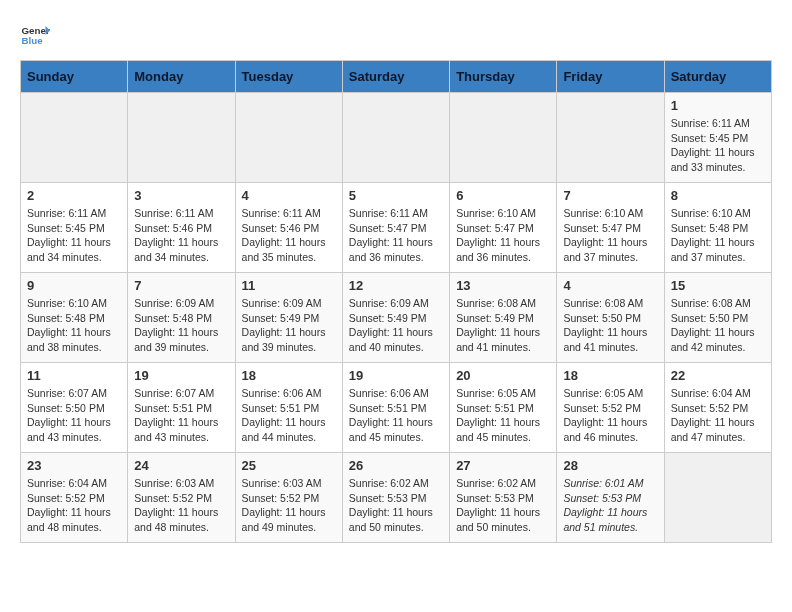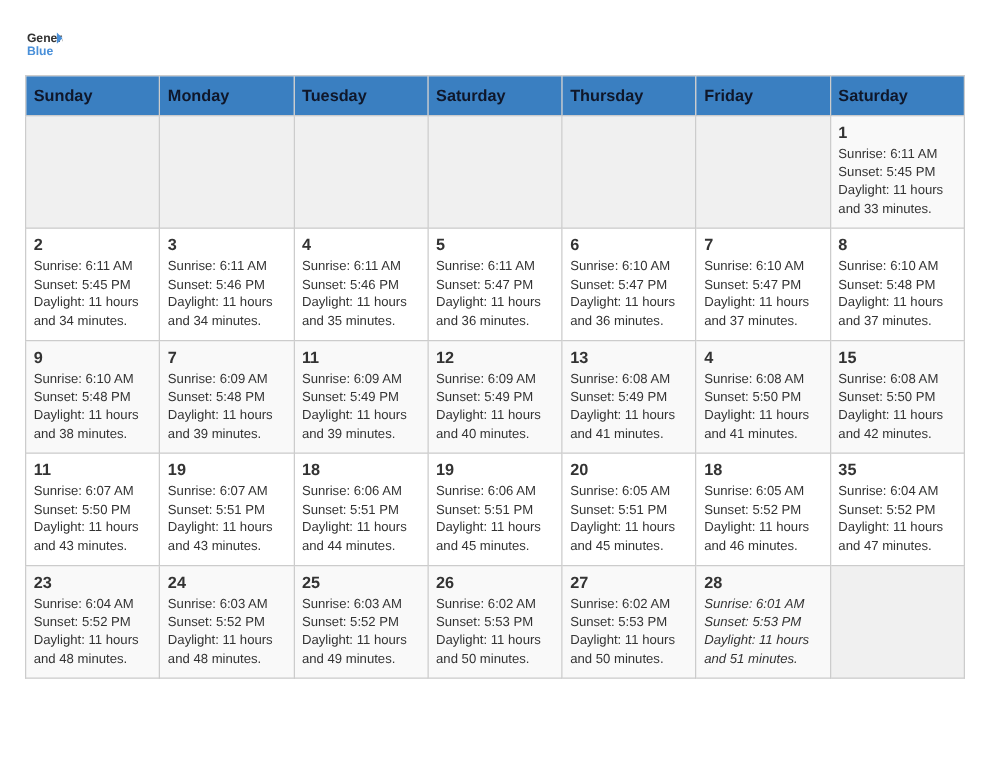--- a/index.html
+++ b/index.html
@@ -245,21 +245,21 @@
 Sunset: 5:51 PM
 Daylight: 11 hours and 45 minutes.</div>
         </td>
         <td>
           <span class="day-num">18</span>
           <div class="day-info" style="white-space: pre-line;">Sunrise: 6:05 AM
 Sunset: 5:52 PM
 Daylight: 11 hours and 46 minutes.</div>
         </td>
         <td>
-          <span class="day-num">35</span>
+          <span class="day-num">22</span>
           <div class="day-info" style="white-space: pre-line;">Sunrise: 6:04 AM
 Sunset: 5:52 PM
 Daylight: 11 hours and 47 minutes.</div>
         </td>
       </tr>
       <tr>
         <td>
           <span class="day-num">23</span>
           <div class="day-info" style="white-space: pre-line;">Sunrise: 6:04 AM
 Sunset: 5:52 PM

